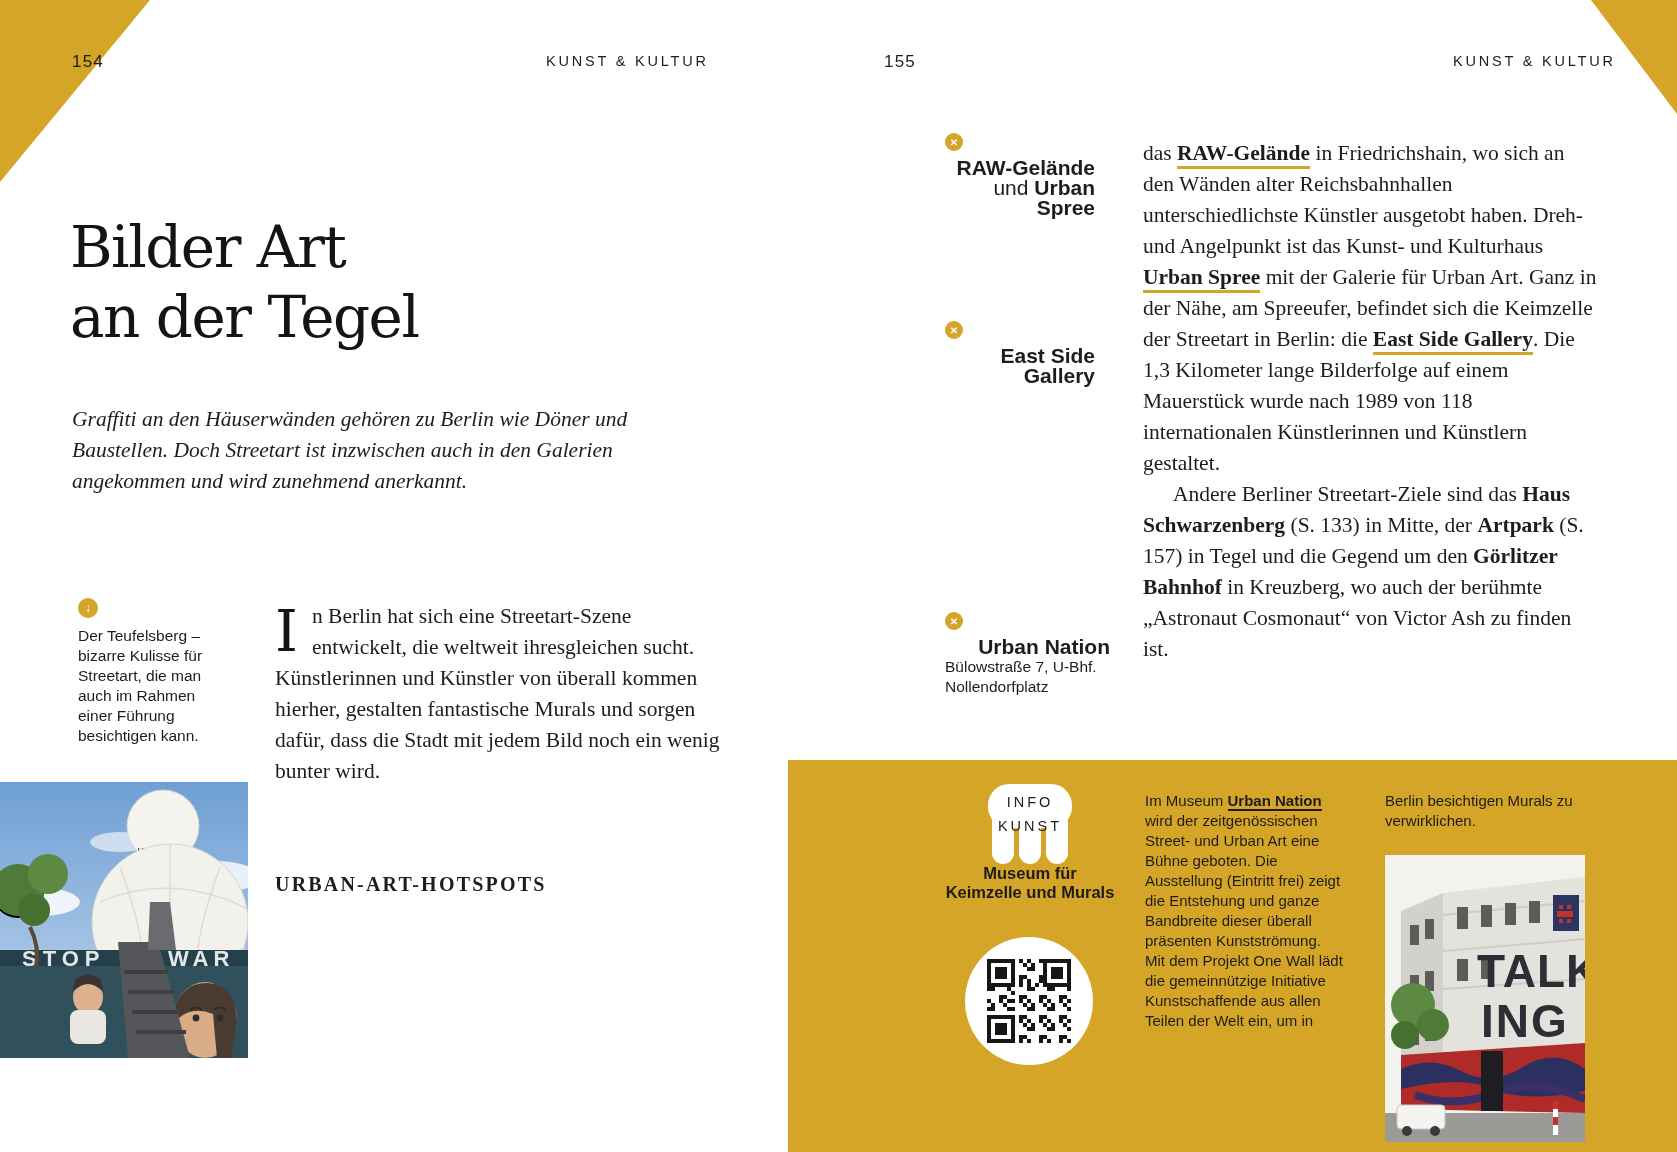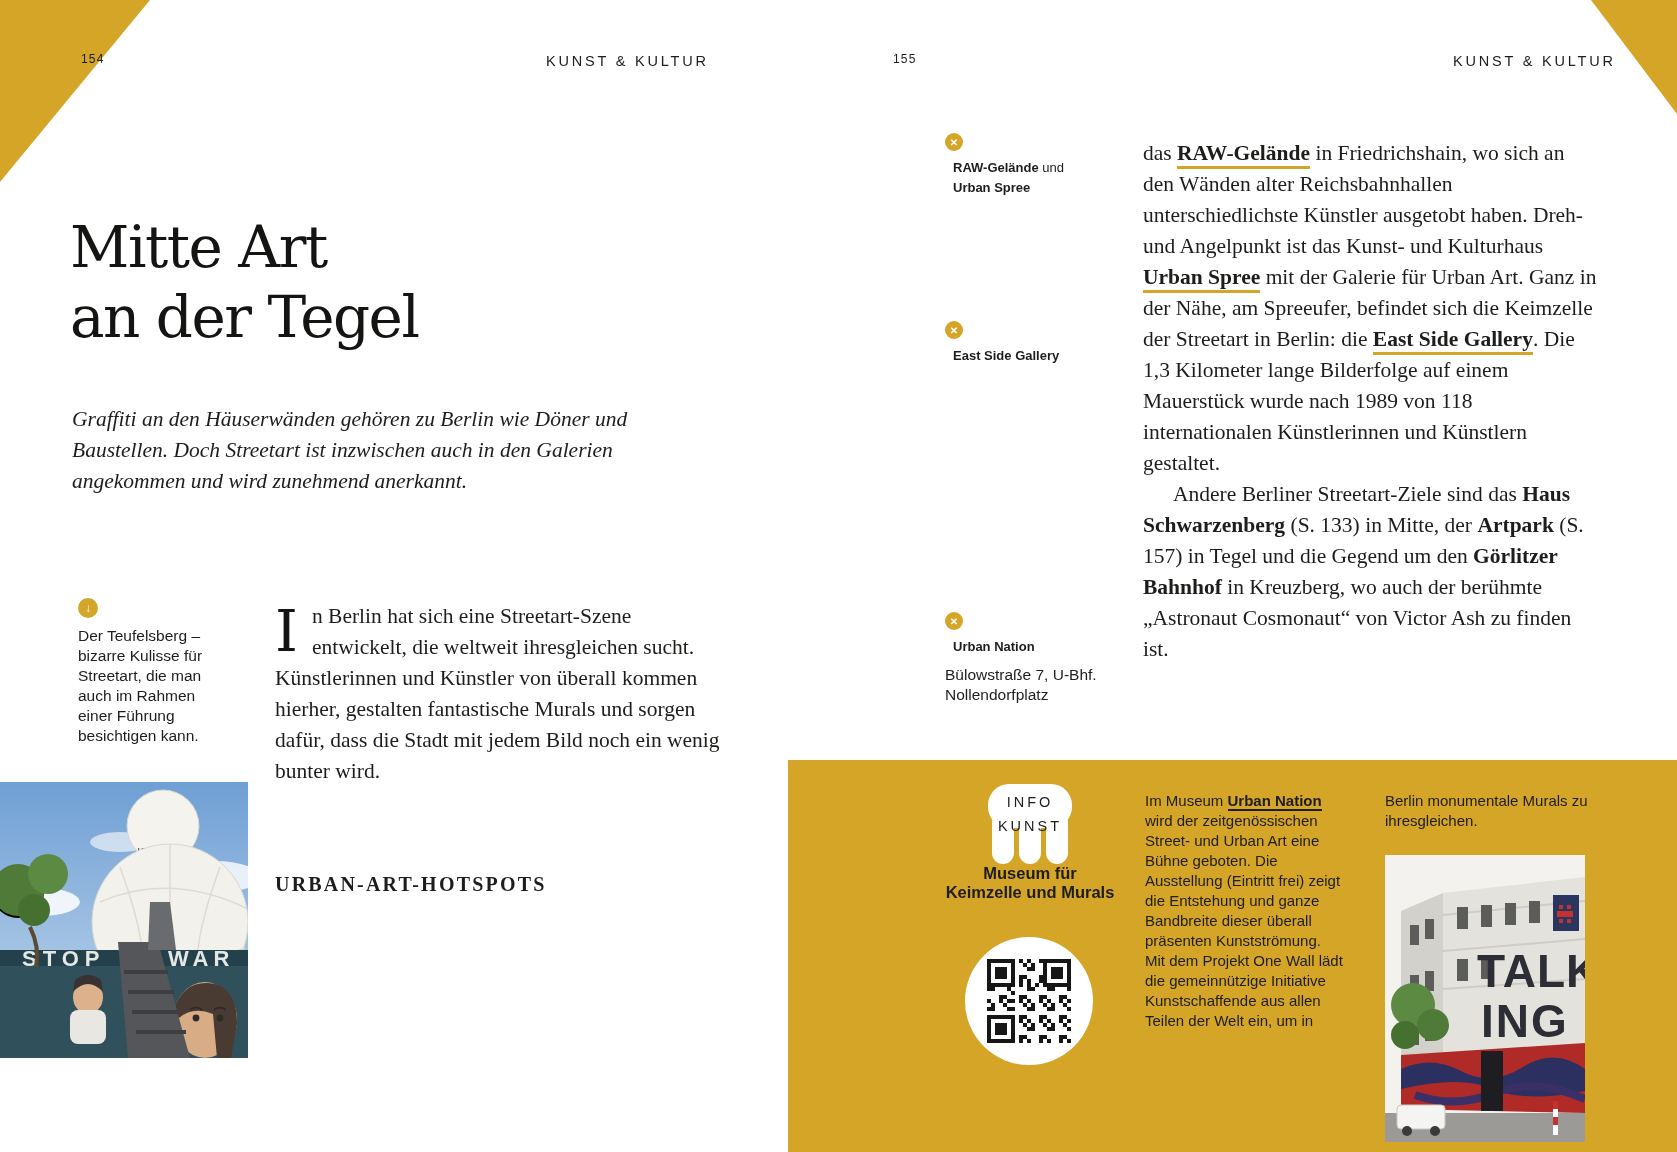--- a/index.html
+++ b/index.html
@@ -7,36 +7,36 @@
           font-family:"Liberation Sans",sans-serif;color:#1d1d1b;}
   .abs{position:absolute;}
 
   
   .corner-left{left:0;top:0;width:150px;height:182px;background:#d5a528;
                clip-path:polygon(0 0,100% 0,0 100%);}
   .corner-right{right:0;top:0;width:86px;height:114px;background:#d5a528;
                 clip-path:polygon(0 0,100% 0,100% 100%);}
 
   
-  .folio{font-size:12px;letter-spacing:1.2px;margin-left:9px;}
+  .folio{font-size:17px;letter-spacing:1.2px;}
   .runhead{font-size:14.5px;letter-spacing:2.8px;font-weight:500;}
 
   
   .title{font-family:"DejaVu Serif",serif;font-size:58px;line-height:70px;letter-spacing:-1.5px;
          font-weight:500;color:#141412;}
   .intro{font-family:"Liberation Serif",serif;font-style:italic;font-size:21.5px;line-height:31px;}
 
   
   .note-icon{width:20px;height:20px;border-radius:50%;background:#d5a528;color:#fff;
              display:flex;align-items:center;justify-content:center;font-size:12px;font-weight:bold;}
   .pin-icon{width:18px;height:18px;border-radius:50%;background:#d5a528;color:#fff;
             display:flex;align-items:center;justify-content:center;font-size:10px;font-weight:bold;}
   .note-text{font-size:15.5px;line-height:20px;margin:8px 0 0 0;}
   .note-term{font-weight:normal;}
-  .listing-name{font-size:13px;line-height:20px;margin:8px;}
+  .listing-name{font-size:21px;line-height:20px;margin:0;text-align:right;}
   .listing-addr{font-size:15.5px;line-height:20px;margin:0;}
 
   
   .bodytext{font-family:"Liberation Serif",serif;font-size:21.5px;line-height:31px;margin:0;}
   .dropcap{float:left;font-family:"DejaVu Serif",serif;font-size:58px;line-height:50px;
            padding:5px 14px 0 0;color:#141412;}
   .subhead{font-family:"Liberation Serif",serif;font-weight:bold;font-size:20px;
            letter-spacing:2.2px;margin:0;}
   .indent{text-indent:30px;}
 
@@ -64,21 +64,21 @@
 
   <div class="abs corner-left"></div>
   <div class="abs corner-right"></div>
 
   <div class="abs folio" style="left:72px;top:52px;">154</div>
   <div class="abs runhead" style="left:546px;top:53px;">KUNST &amp; KULTUR</div>
   <div class="abs folio" style="left:884px;top:52px;">155</div>
   <div class="abs runhead" style="left:1453px;top:53px;">KUNST &amp; KULTUR</div>
 
   <h1 class="abs title" style="left:70px;top:212px;margin:0;">
-    <div>Mitte Art</div>
+    <div>Bilder Art</div>
     <div>an der Tegel</div>
   </h1>
 
   <p class="abs intro" style="left:72px;top:404px;width:620px;margin:0;">Graffiti an den Häuserwänden gehören zu Berlin wie Döner und Baustellen. Doch Streetart ist inzwischen auch in den Galerien angekommen und wird zunehmend anerkannt.</p>
 
   <aside class="abs" style="left:78px;top:598px;width:148px;">
     <div class="note-icon">↓</div>
     <p class="note-text"><b class="note-term">Der Teufelsberg –</b>
        <span>bizarre Kulisse für Streetart, die man auch im Rahmen einer Führung besichtigen kann.</span></p>
   </aside>
@@ -361,21 +361,21 @@
           <i style="grid-area: 21 / 11;"></i>
           <i style="grid-area: 21 / 14;"></i>
           <i style="grid-area: 21 / 16;"></i>
           <i style="grid-area: 21 / 19;"></i>
           <i style="grid-area: 21 / 21;"></i>
         </div>
     </div>
 
     <p class="abs box-copy" style="left:357px;top:31px;width:198px;"><span>Im Museum </span><span class="seg-dlink">Urban Nation</span><span> wird der zeitgenössischen Street- und Urban Art eine Bühne geboten. Die Ausstellung (Eintritt frei) zeigt die Entstehung und ganze Bandbreite dieser überall präsenten Kunstströmung. Mit dem Projekt One Wall lädt die gemeinnützige Initiative Kunstschaffende aus allen Teilen der Welt ein, um in</span></p>
 
-    <p class="abs box-copy" style="left:597px;top:31px;width:205px;">Berlin monumentale Murals zu ihresgleichen.</p>
+    <p class="abs box-copy" style="left:597px;top:31px;width:205px;">Berlin besichtigen Murals zu verwirklichen.</p>
 
     <svg class="abs" style="left:597px;top:95px;" width="200" height="287" viewBox="0 0 200 287" aria-hidden="true">
       <rect width="200" height="287" fill="#f3f2ee"></rect>
 
       <polygon points="58,38 200,22 200,250 58,252" fill="#e4e2dd"></polygon>
       <polygon points="16,56 58,38 58,252 16,248" fill="#d3d1cc"></polygon>
       <path d="M58 60 L200 46 M58 96 L200 84 M58 134 L200 124" stroke="#cfccc6" stroke-width="2" fill="none"></path>
       <g fill="#5c5c5a">
         <rect x="72" y="52" width="11" height="22"></rect>
           <rect x="96" y="50" width="11" height="22"></rect>

